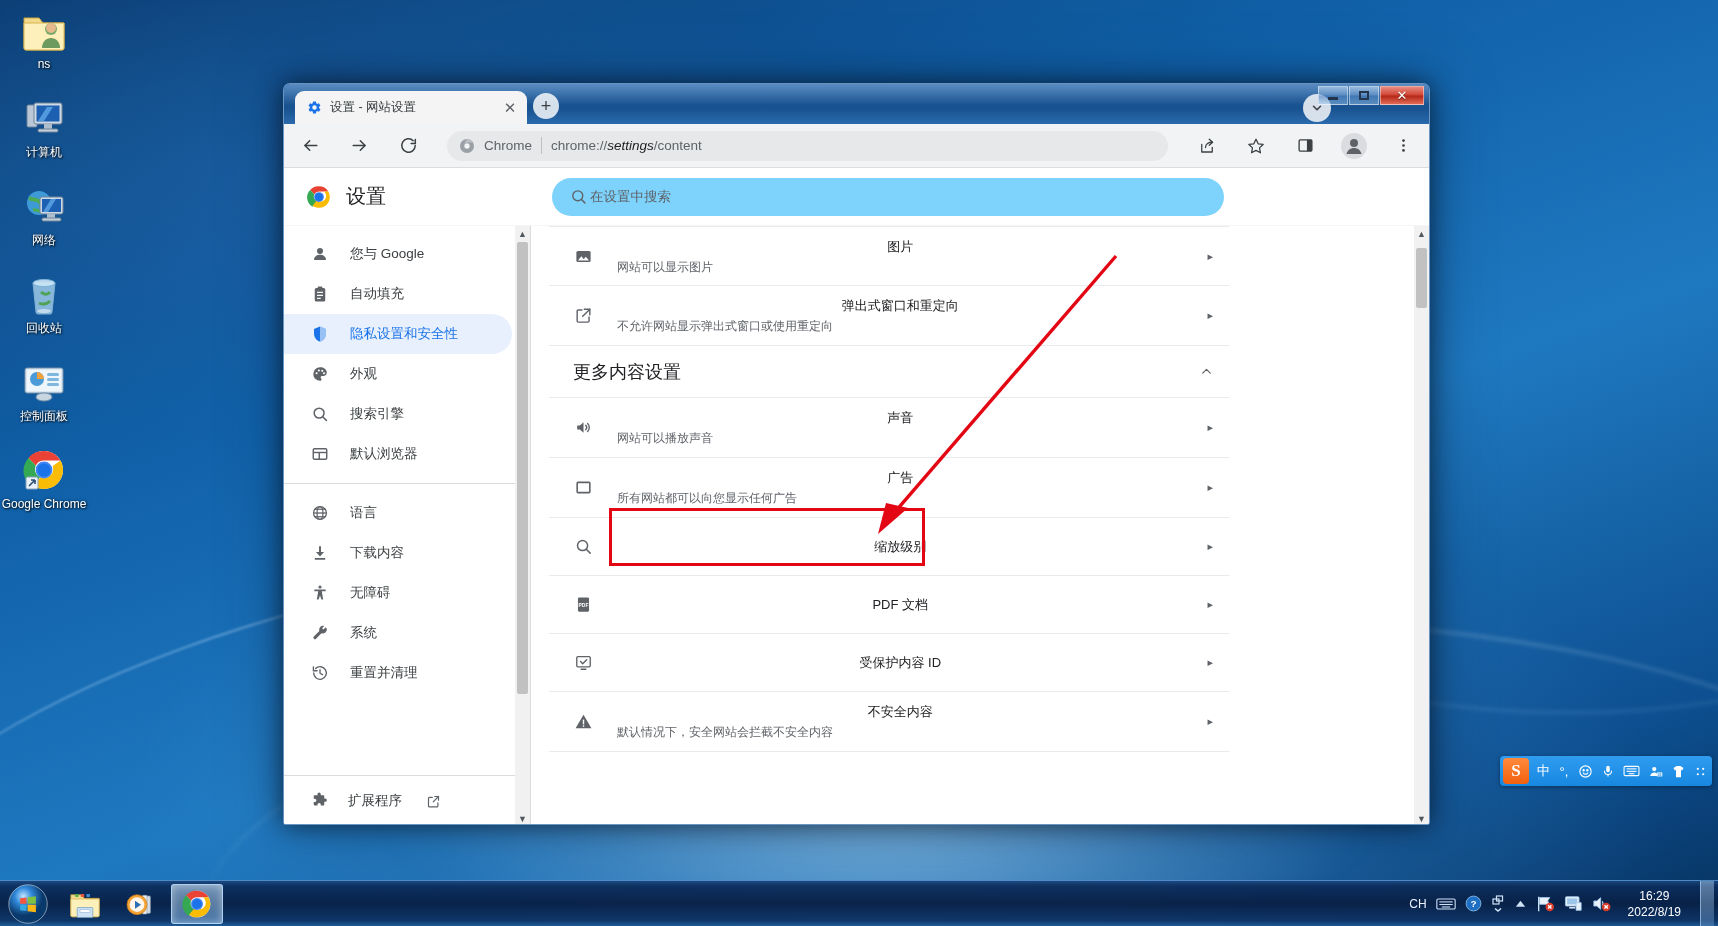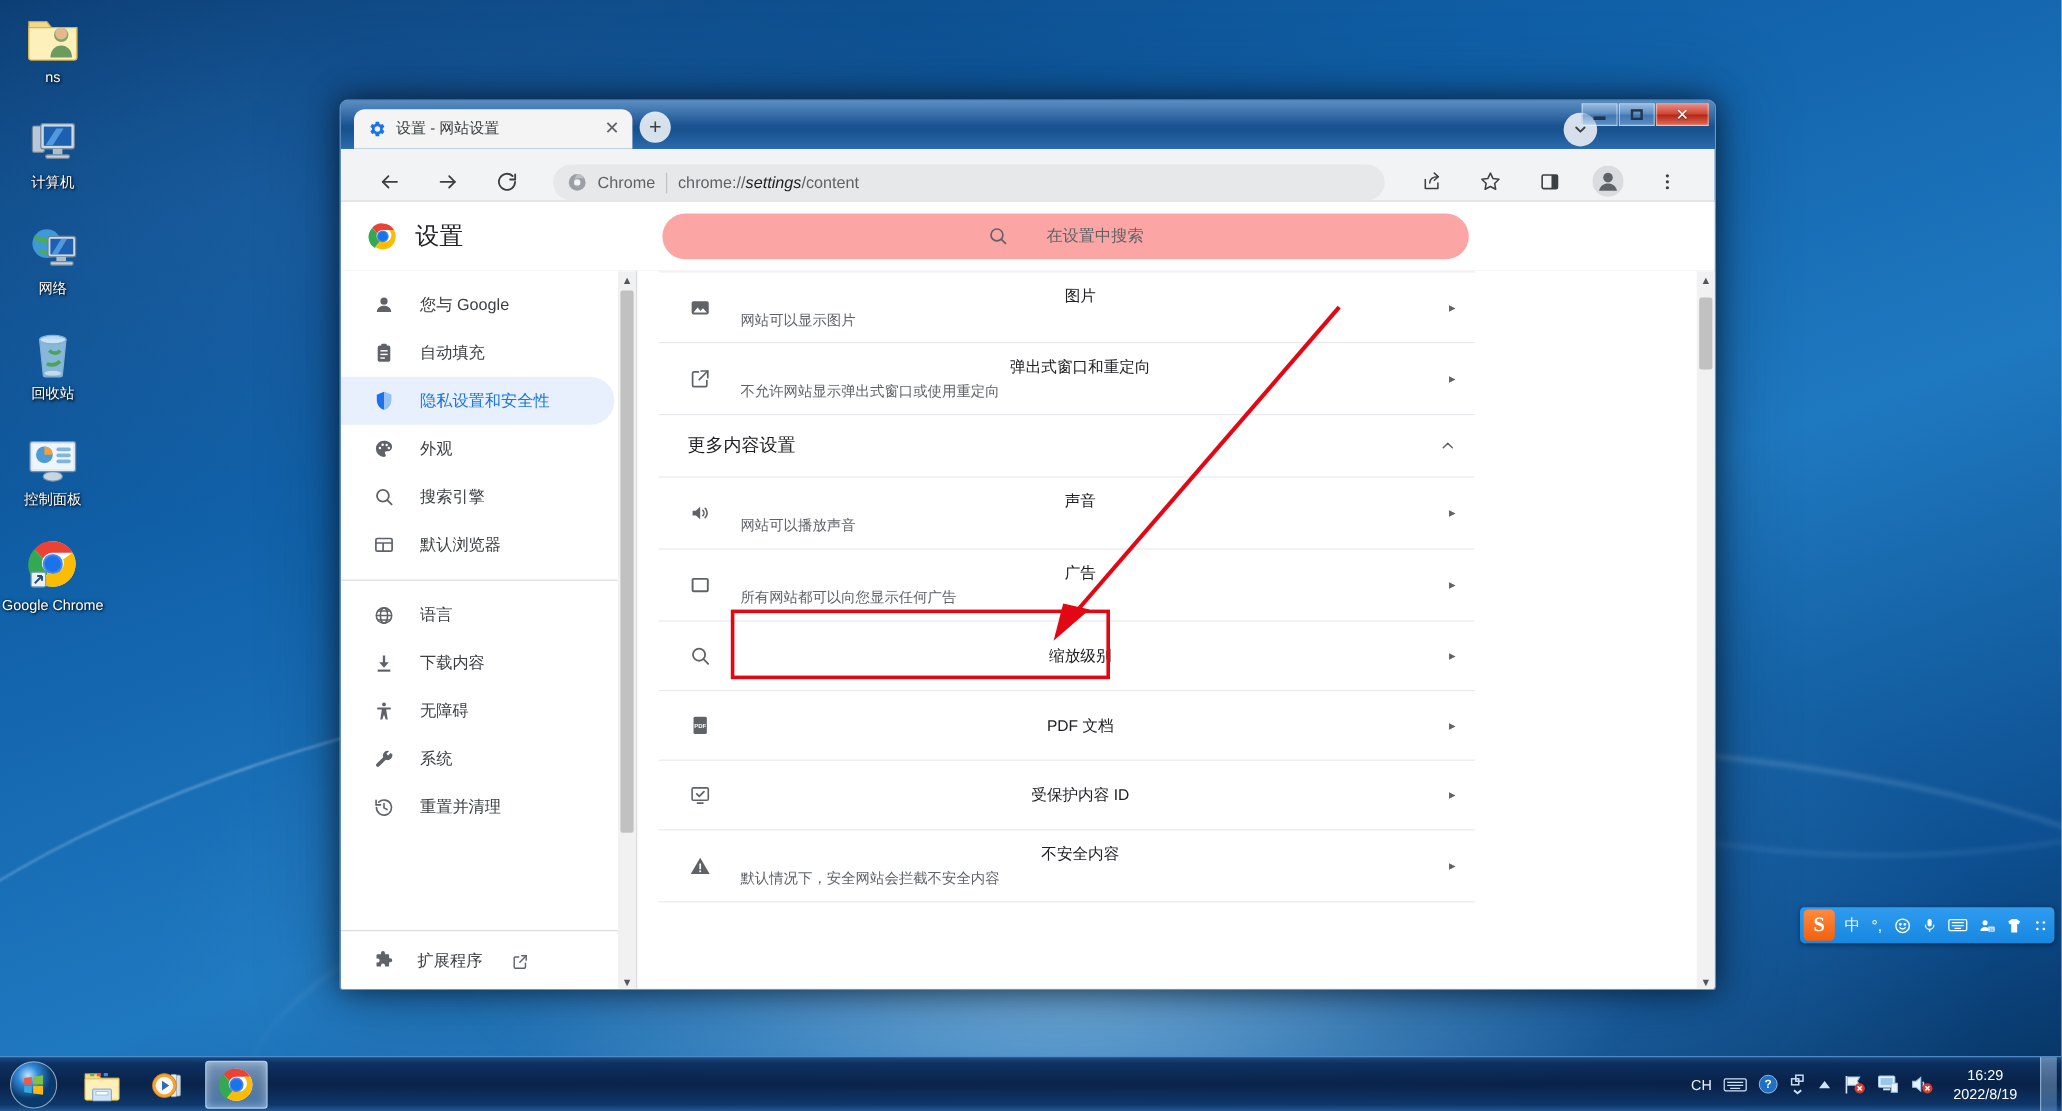--- a/index.html
+++ b/index.html
@@ -112,22 +112,22 @@
   .wc .xmark { color:#fff; font-size:13px; font-weight:bold; text-shadow: 0 1px 1px rgba(0,0,0,.5);}
   
   #profile-chevron {
     position: absolute; right: 98px; top: 10px; width: 28px; height: 28px; z-index: 6;
     border-radius: 50%; background: rgba(230,236,242,0.92);
     display: flex; align-items: center; justify-content: center; cursor: pointer;
   }
 
   
   #toolbar {
-    height: 44px; background: #f1f3f4; display: flex; align-items: flex-end;
-    padding: 0 24px; gap: 17px; border-bottom: 1px solid #dadce0;
+    height: 44px; background: #f1f3f4; display: flex; align-items: center;
+    padding: 0 10px; gap: 17px; border-bottom: 1px solid #dadce0;
   }
   .tb-btn {
     width: 32px; height: 32px; border-radius: 50%;
     display: flex; align-items: center; justify-content: center;
     color: #5f6368; cursor: pointer; flex: none;
   }
   #omnibox {
     flex: 1; height: 30px; background: #e6e8ea; border-radius: 15px;
     display: flex; align-items: center; padding: 0 12px; gap: 9px;
     margin: 0 6px; cursor: text;
@@ -139,24 +139,23 @@
 
   
   #page { position: relative; height: calc(742px - 40px - 44px); background: #fff; overflow:hidden;}
   #settings-header {
     height: 58px; display: flex; align-items: center; background:#fff;
     padding-left: 22px; border-bottom: 1px solid rgba(0,0,0,0.04);
   }
   #settings-header .logo { width: 26px; height: 26px; flex:none; }
   #settings-header .stitle { font-size: 20px; color: #202124; margin-left: 14px; }
   #search-box {
-    margin-left: 166px; width: 672px; height: 38px; background: #fca5a5;
-    border-radius: 19px; display: flex; align-items: center; gap: 32px; padding: 0 18px;
+    margin-left: 166px; width: 672px; height: 38px; background: #7dd3fc;
+    border-radius: 19px; display: flex; align-items: center; gap: 3px; padding: 0 18px;
     cursor: text;
-    justify-content: center;
   }
   #search-box .ph { font-size: 13.5px; color: #5f6368; }
 
   #body-area { display: flex; height: calc(100% - 58px); position: relative; }
 
   
   #sidebar {
     width: 246px; flex: none; background:#fff; position: relative;
     border-right: 0; padding-top: 8px; overflow: hidden;
   }
@@ -200,21 +199,21 @@
   }
   .srow .ic { width: 20px; height: 20px; flex:none; color:#5f6368; display:flex;align-items:center;justify-content:center;}
   .srow .txt { flex:1; }
   .srow .t1 { font-size: 13px; color:#202124; line-height: 19px; text-align: center;}
   .srow .t2 { font-size: 12px; color:#5f6368; line-height: 18px; margin-top:2px;}
   .srow .chev { color:#5f6368; font-size:11px; }
   .section-head {
     display:flex; align-items:center; min-height: 52px; padding: 0 16px 0 24px;
     border-bottom: 1px solid #e8eaed; cursor:pointer;
   }
-  .section-head .sh-title { flex:1; font-size:15px; color:#202124; }
+  .section-head .sh-title { flex:1; font-size:18px; color:#202124; }
   .section-head .sh-chev { color:#5f6368; font-size:11px; }
 
   
   #highlight-box {
     position: absolute; left: 609px; top: 508px; width: 316px; height: 58px;
     border: 3px solid #e30613; pointer-events: none; z-index: 30;
   }
   #arrow-svg { position:absolute; left:0; top:0; width:100%; height:100%; pointer-events:none; z-index:29; }
 
   

